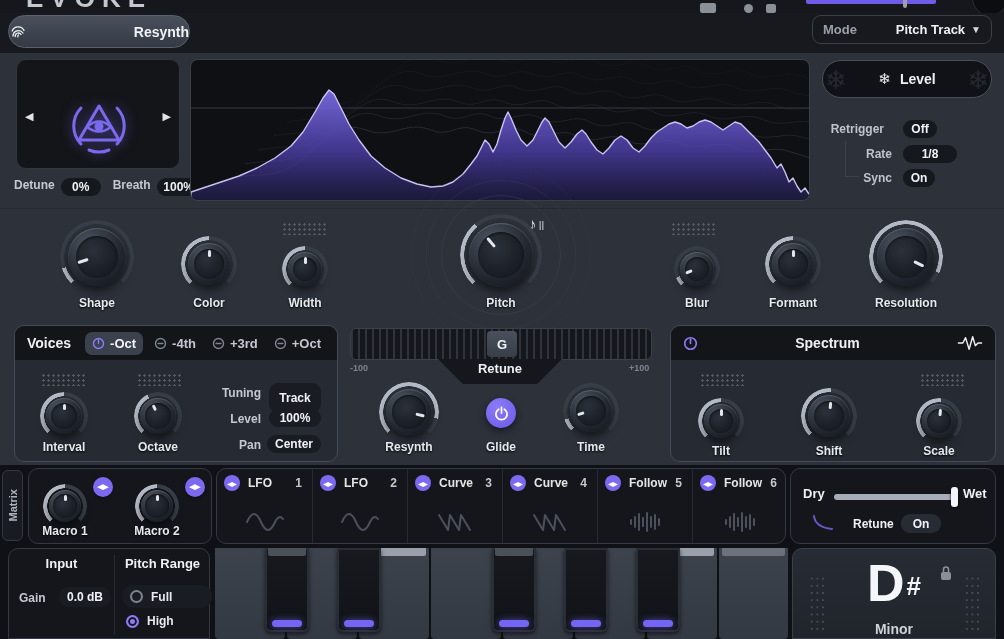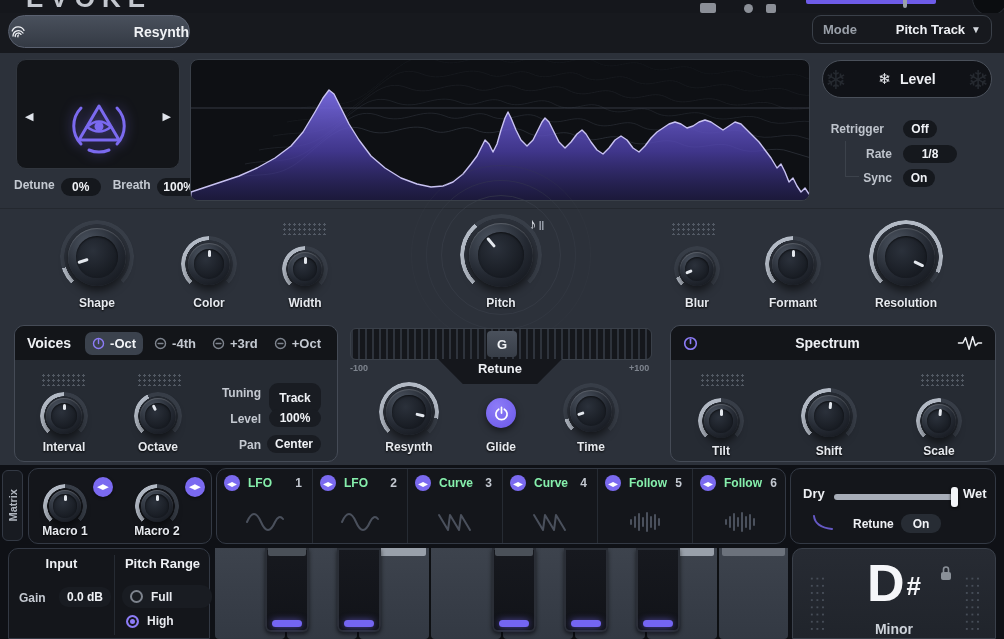--- a/index.html
+++ b/index.html
@@ -100,21 +100,21 @@
   #matrix-tab{position:absolute;left:2px;top:5px;width:21px;height:71px;background:#181b21;border:1px solid #333944;border-radius:6px;
      display:flex;align-items:center;justify-content:center;}
   #matrix-tab span{writing-mode:vertical-rl;transform:rotate(180deg);color:#aeb4bd;font-weight:700;font-size:11px;}
   .badge{position:absolute;width:20px;height:20px;border-radius:50%;background:#7b6af0;display:flex;align-items:center;justify-content:center;
      color:#fff;font-size:7px;letter-spacing:0px;font-weight:700;box-shadow:0 1px 3px rgba(0,0,0,.5);}
   .slot{position:absolute;top:0;height:100%;border-left:1px solid #262b33;}
   .slot:first-child{border-left:none;}
   .slot .shead{position:absolute;left:0;top:4px;width:100%;height:20px;display:flex;align-items:center;}
   .slot .sbadge{width:16px;height:16px;border-radius:50%;background:#7b6af0;color:#fff;font-size:6px;font-weight:700;
      display:flex;align-items:center;justify-content:center;margin-left:7px;}
-  .slot .sname{color:#86efac;font-weight:700;font-size:12px;margin-left:8px;}
+  .slot .sname{color:#e5e5e5;font-weight:700;font-size:12px;margin-left:8px;}
   .slot .snum{color:#c3c8d0;font-weight:700;font-size:12px;margin-left:auto;margin-right:10px;}
   .slot svg{position:absolute;left:50%;top:40px;transform:translateX(-50%);}
 
   #mix-panel .mixlbl{position:absolute;color:#eef0f4;font-weight:700;font-size:13px;}
   #drywet-track{position:absolute;left:43px;top:25px;width:120px;height:6px;border-radius:3px;background:#a7adb8;}
   #drywet-handle{position:absolute;left:160px;top:18px;width:7px;height:20px;border-radius:3px;background:#f2f4f7;box-shadow:0 1px 3px #000;}
   #mix-on{position:absolute;left:110px;top:45px;width:40px;height:19px;border-radius:9px;background:#272c34;
      color:#f0f2f6;font-weight:700;font-size:12px;display:flex;align-items:center;justify-content:center;}
 
   

